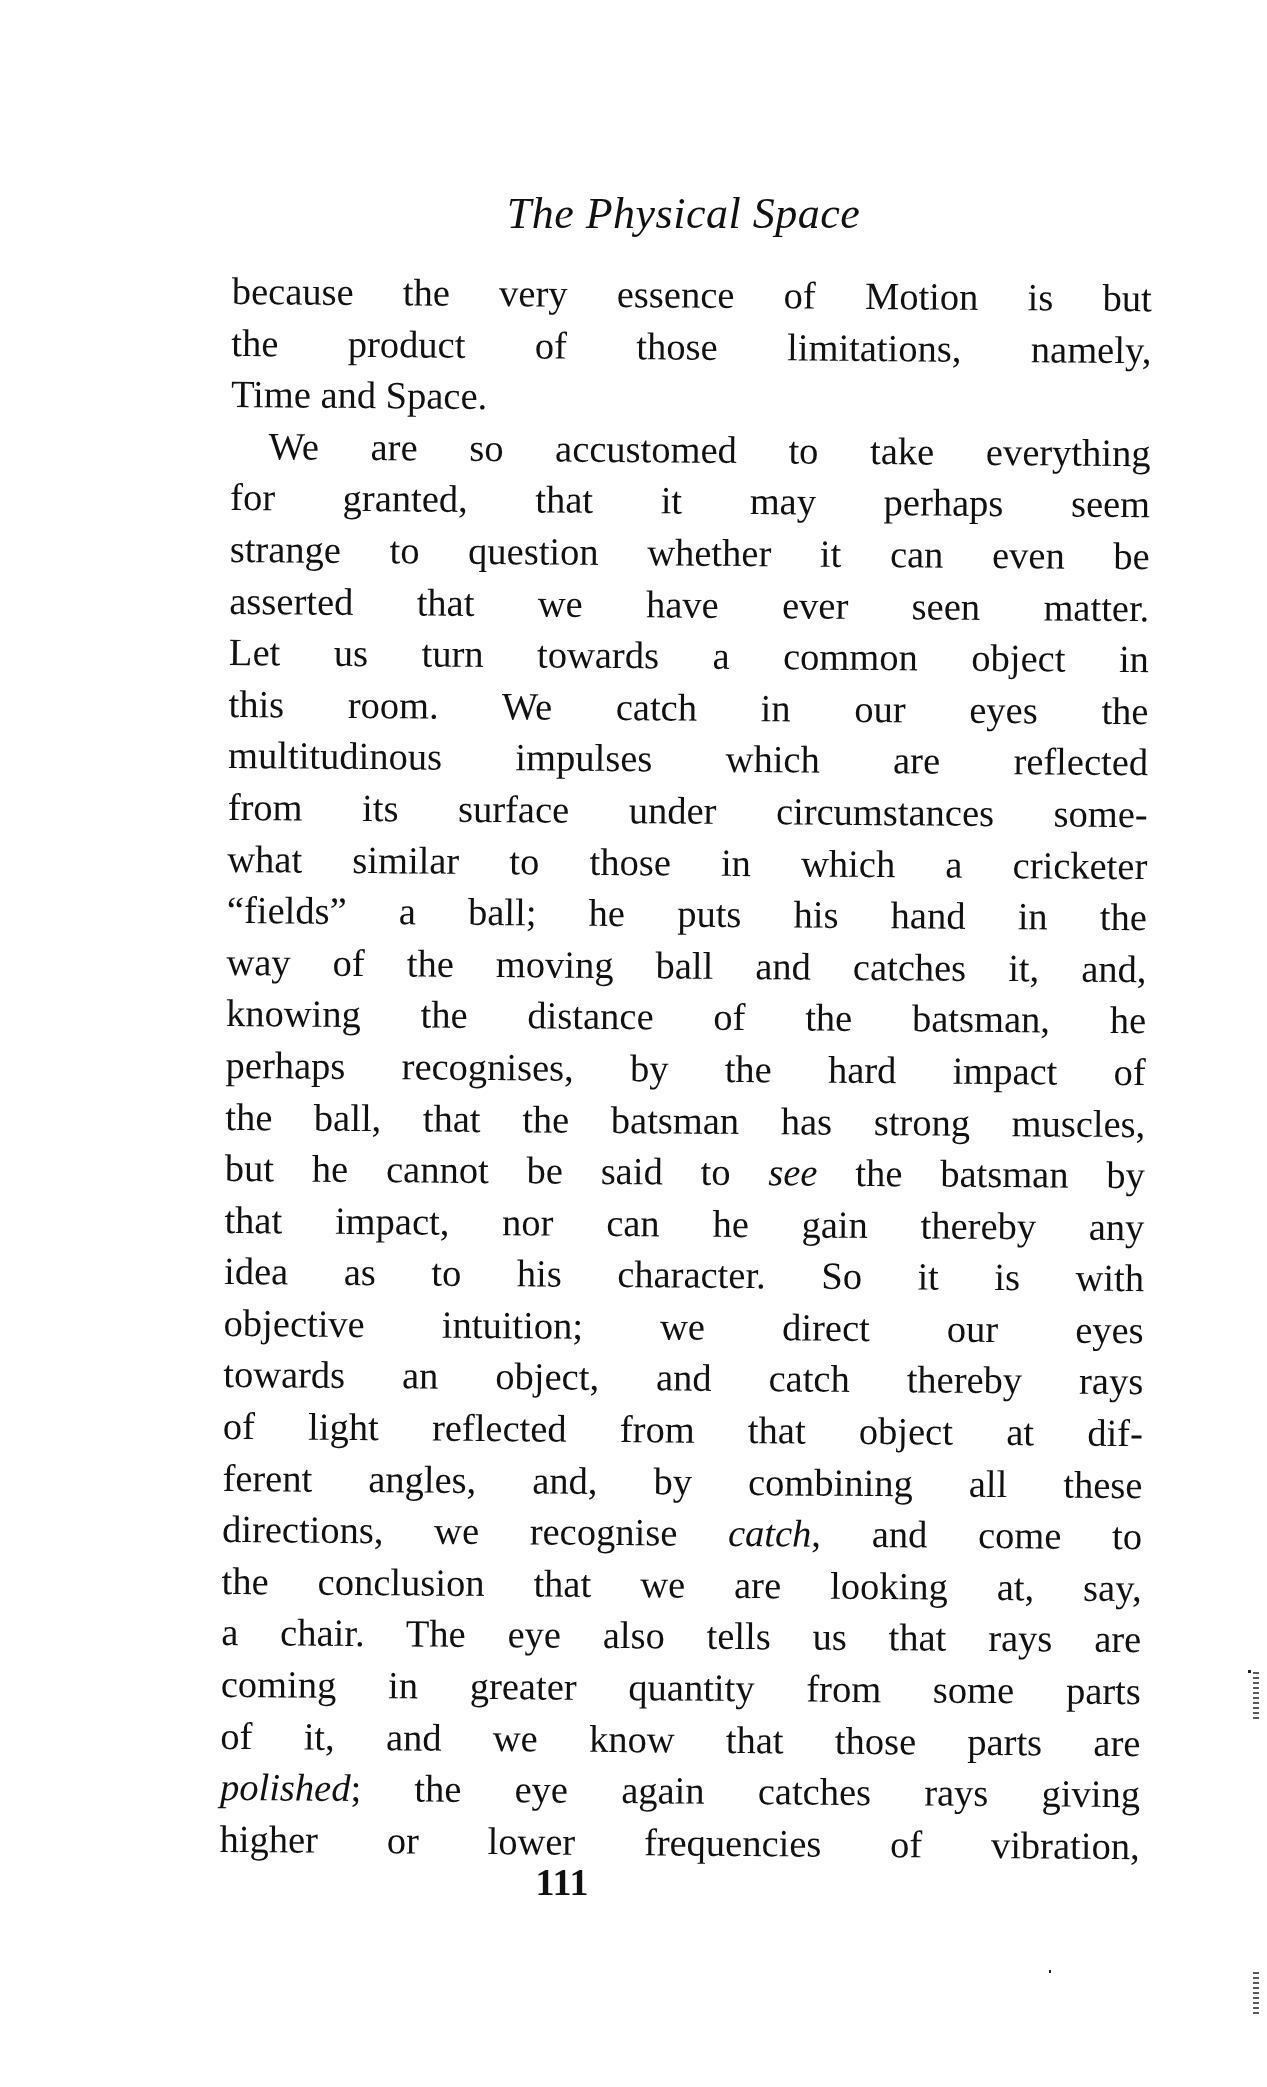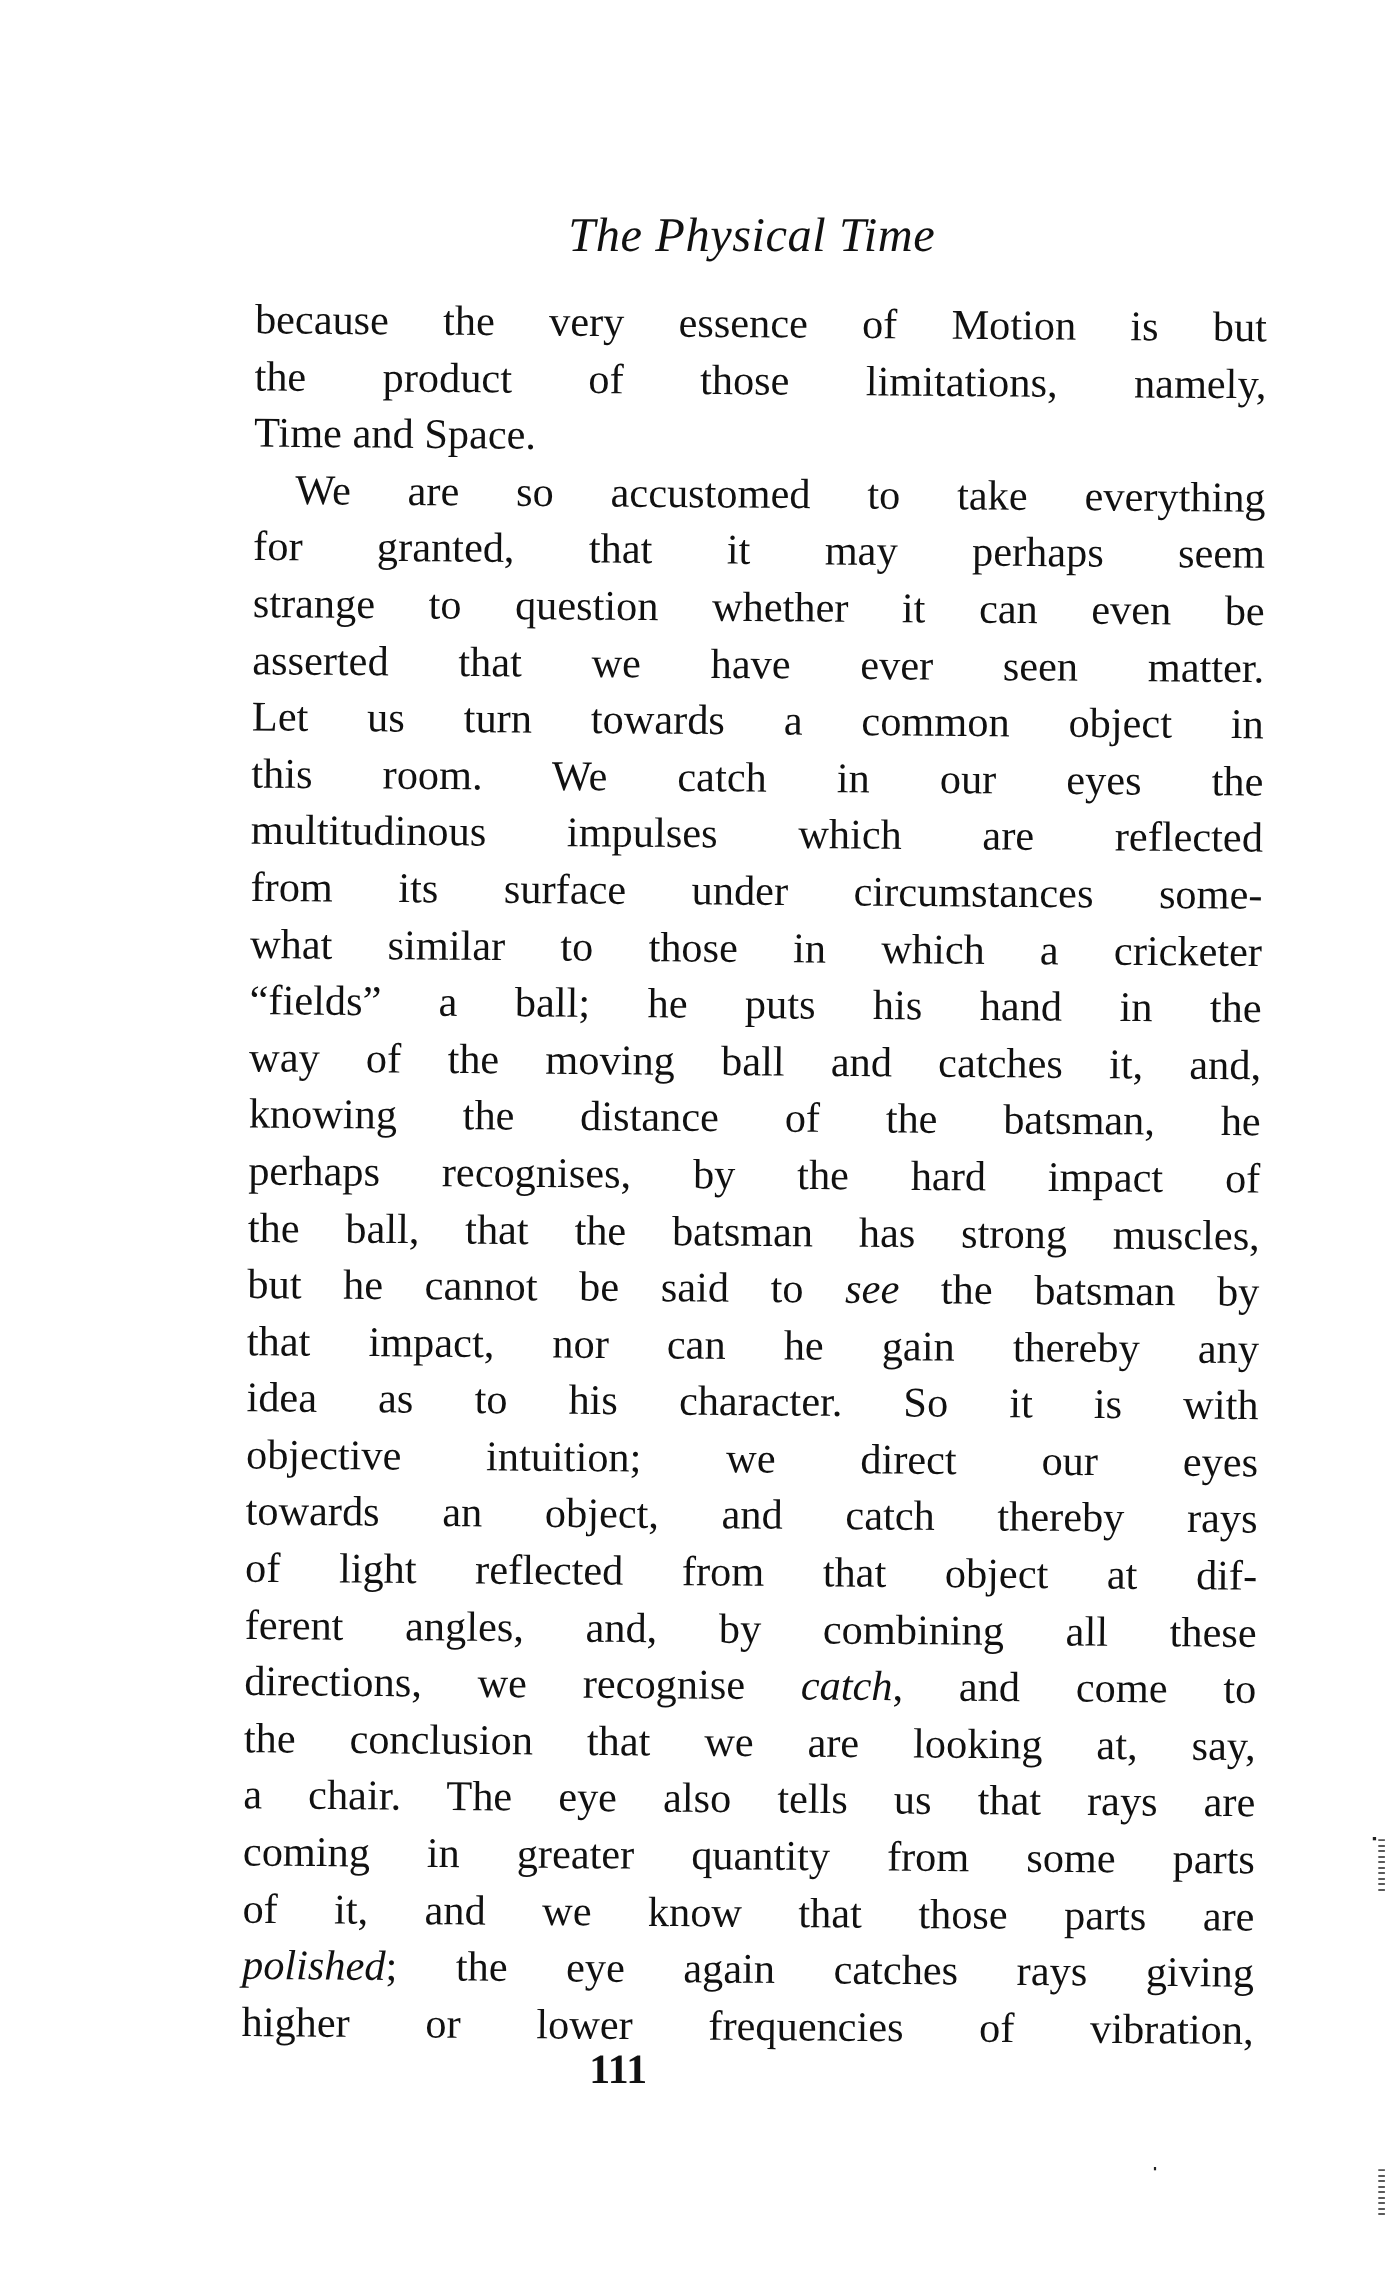--- a/index.html
+++ b/index.html
@@ -80,21 +80,21 @@
     position: absolute;
     width: 6px;
     opacity: 0.75;
     background: repeating-linear-gradient(180deg, #222 0 2px, transparent 2px 5px);
   }
 </style>
 </head>
 <body>
 
 <div class="page">
-  <div class="running-head">The Physical Time</div>
+  <div class="running-head">The Physical Space</div>
 
   <div class="body-text" id="body-text">
       <div class="line"><span>because the very essence of Motion is but</span></div>
       <div class="line"><span>the product of those limitations, namely,</span></div>
       <div class="line last-of-para"><span>Time and Space.</span></div>
       <div class="line indent"><span>We are so accustomed to take everything</span></div>
       <div class="line"><span>for granted, that it may perhaps seem</span></div>
       <div class="line"><span>strange to question whether it can even be</span></div>
       <div class="line"><span>asserted that we have ever seen matter.</span></div>
       <div class="line"><span>Let us turn towards a common object in</span></div>

